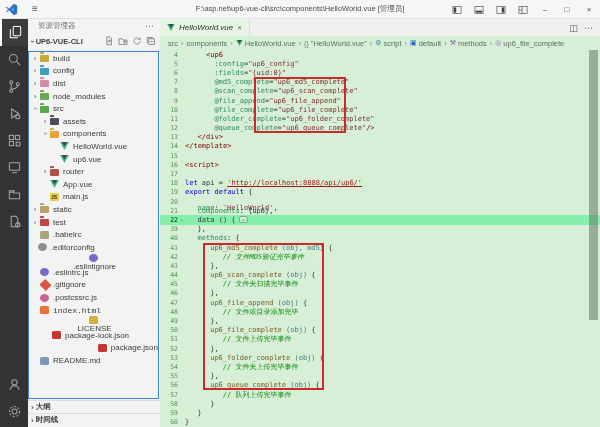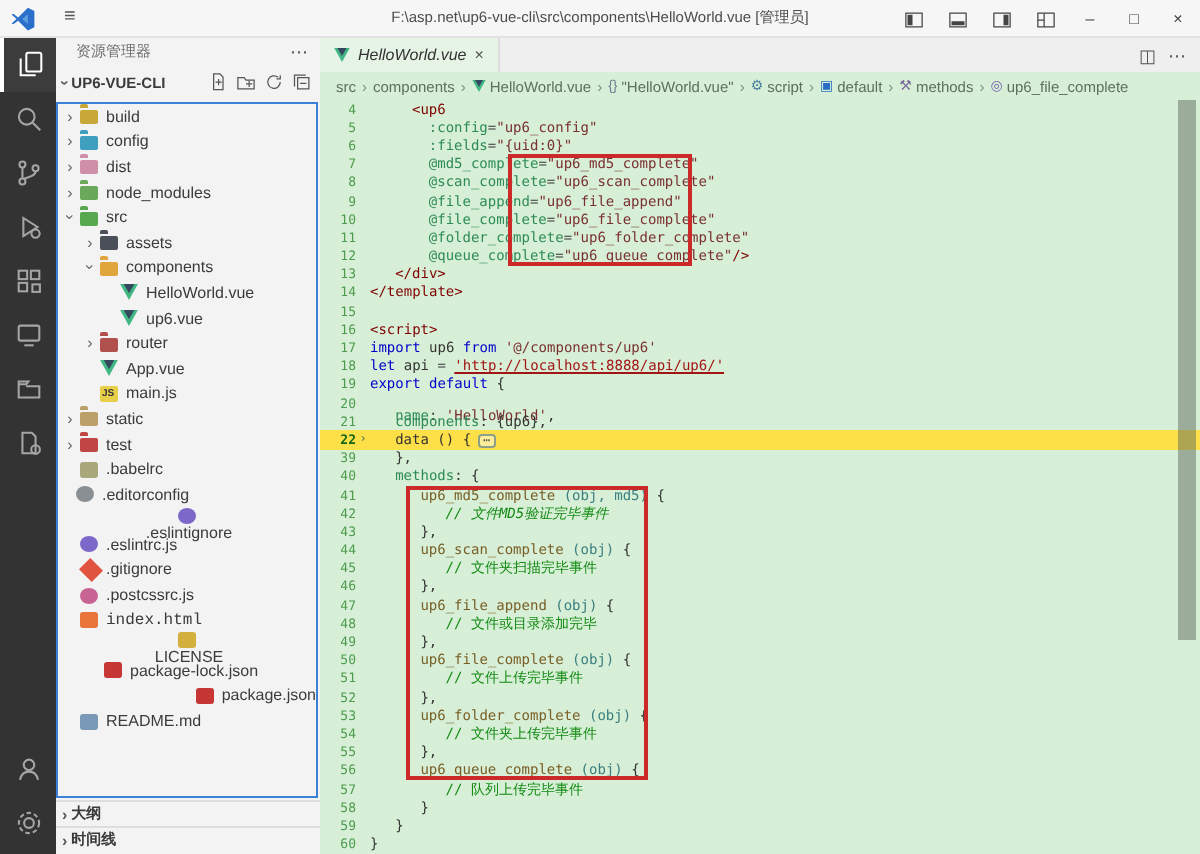--- a/index.html
+++ b/index.html
@@ -59,21 +59,21 @@
   .tab-actions { margin-left:auto; display:flex; align-items:center; gap:6px; padding-right:7px; color:#555; font-size:9px; }
   .breadcrumb { position:absolute; left:0; top:17px; right:0; height:14px; background:#d6efd6; display:flex; align-items:center; padding-left:8px; font-size:7.5px; color:#5f6f5f; white-space:nowrap; overflow:hidden; }
   .bc-sep { margin:0 3px; color:#7d8d7d; }
   .bc-item { display:flex; align-items:center; gap:2px; }
   .bc-glyph { font-size:7px; }
   .bc-vue { width:7px; height:6px; }
 
   .code { position:absolute; left:0; top:31px; right:0; bottom:0; overflow:hidden;
     font-family:"DejaVu Sans Mono", monospace; font-size:7px; }
   .crow { height:9.2px; display:flex; align-items:center; white-space:pre; }
-  .crow.hl { background:#fde047; }
+  .crow.hl { background:#86efac; }
   .lnum { width:18px; text-align:right; color:#4f9b4f; font-size:6.5px; flex:none; }
   .crow.hl .lnum { color:#156515; font-weight:bold; }
   .lfold { width:7px; font-size:6px; color:#567a56; text-align:center; flex:none; }
   .ltext { flex:1; }
   .fold-pill { display:inline-block; border:1px solid #8aa08a; background:rgba(255,255,255,.45); color:#555;
     font-size:6px; line-height:5px; padding:0 2px; margin-left:3px; border-radius:2px; }
   .t { color:#800000; } .a { color:#2e8b57; } .s { color:#7a3030; }
   .u { color:#a31515; text-decoration:underline; } .k { color:#0000cc; }
   .v { color:#333333; } .p { color:#333333; } .f { color:#795e26; }
   .m { color:#3a7f7f; } .c { color:#148a14; }
@@ -475,21 +475,21 @@
         <div class="crow"><span class="lnum">7</span><span class="lfold"></span><span class="ltext" style="padding-left: 29.4px;"><span class="a">@md5_complete</span><span class="p">=</span><span class="s">"up6_md5_complete"</span></span></div>
         <div class="crow"><span class="lnum">8</span><span class="lfold"></span><span class="ltext" style="padding-left: 29.4px;"><span class="a">@scan_complete</span><span class="p">=</span><span class="s">"up6_scan_complete"</span></span></div>
         <div class="crow"><span class="lnum">9</span><span class="lfold"></span><span class="ltext" style="padding-left: 29.4px;"><span class="a">@file_append</span><span class="p">=</span><span class="s">"up6_file_append"</span></span></div>
         <div class="crow"><span class="lnum">10</span><span class="lfold"></span><span class="ltext" style="padding-left: 29.4px;"><span class="a">@file_complete</span><span class="p">=</span><span class="s">"up6_file_complete"</span></span></div>
         <div class="crow"><span class="lnum">11</span><span class="lfold"></span><span class="ltext" style="padding-left: 29.4px;"><span class="a">@folder_complete</span><span class="p">=</span><span class="s">"up6_folder_complete"</span></span></div>
         <div class="crow"><span class="lnum">12</span><span class="lfold"></span><span class="ltext" style="padding-left: 29.4px;"><span class="a">@queue_complete</span><span class="p">=</span><span class="s">"up6_queue_complete"</span><span class="t">/&gt;</span></span></div>
         <div class="crow"><span class="lnum">13</span><span class="lfold"></span><span class="ltext" style="padding-left: 12.6px;"><span class="t">&lt;/div&gt;</span></span></div>
         <div class="crow"><span class="lnum">14</span><span class="lfold"></span><span class="ltext" style="padding-left: 0px;"><span class="t">&lt;/template&gt;</span></span></div>
         <div class="crow"><span class="lnum">15</span><span class="lfold"></span><span class="ltext" style="padding-left: 0px;"></span></div>
         <div class="crow"><span class="lnum">16</span><span class="lfold"></span><span class="ltext" style="padding-left: 0px;"><span class="t">&lt;script&gt;</span></span></div>
-        <div class="crow"><span class="lnum">17</span><span class="lfold"></span><span class="ltext" style="padding-left: 0px;"><span class="k">import</span><span class="v"> up6 </span><span class="k">from</span><span class="s"> '@/components/up6'</span></span></div>
+        <div class="crow"><span class="lnum">17</span><span class="lfold"></span></div>
         <div class="crow"><span class="lnum">18</span><span class="lfold"></span><span class="ltext" style="padding-left: 0px;"><span class="k">let</span><span class="v"> api </span><span class="p">= </span><span class="u">'http://localhost:8888/api/up6/'</span></span></div>
         <div class="crow"><span class="lnum">19</span><span class="lfold"></span><span class="ltext" style="padding-left: 0px;"><span class="k">export default</span><span class="p"> {</span></span></div>
         <div class="crow"><span class="lnum">20</span><span class="lfold"></span><span class="ltext" style="padding-left: 12.6px; margin-top: 12px;"><span class="a">name</span><span class="p">: </span><span class="s">'HelloWorld'</span><span class="p">,</span></span></div>
         <div class="crow"><span class="lnum">21</span><span class="lfold"></span><span class="ltext" style="padding-left: 12.6px;"><span class="a">components</span><span class="p">: {</span><span class="v">up6</span><span class="p">},</span></span></div>
         <div class="crow hl"><span class="lnum">22</span><span class="lfold">›</span><span class="ltext" style="padding-left: 12.6px;"><span class="v">data () </span><span class="p">{</span><span class="fold-pill">⋯</span></span></div>
         <div class="crow"><span class="lnum">39</span><span class="lfold"></span><span class="ltext" style="padding-left: 12.6px;"><span class="p">},</span></span></div>
         <div class="crow"><span class="lnum">40</span><span class="lfold"></span><span class="ltext" style="padding-left: 12.6px;"><span class="a">methods</span><span class="p">: {</span></span></div>
         <div class="crow"><span class="lnum">41</span><span class="lfold"></span><span class="ltext" style="padding-left: 25.2px;"><span class="f">up6_md5_complete</span><span class="m"> (obj, md5) </span><span class="p">{</span></span></div>
         <div class="crow"><span class="lnum">42</span><span class="lfold"></span><span class="ltext" style="padding-left: 37.8px; font-style: italic;"><span class="c">// 文件MD5验证完毕事件</span></span></div>
         <div class="crow"><span class="lnum">43</span><span class="lfold"></span><span class="ltext" style="padding-left: 25.2px;"><span class="p">},</span></span></div>

